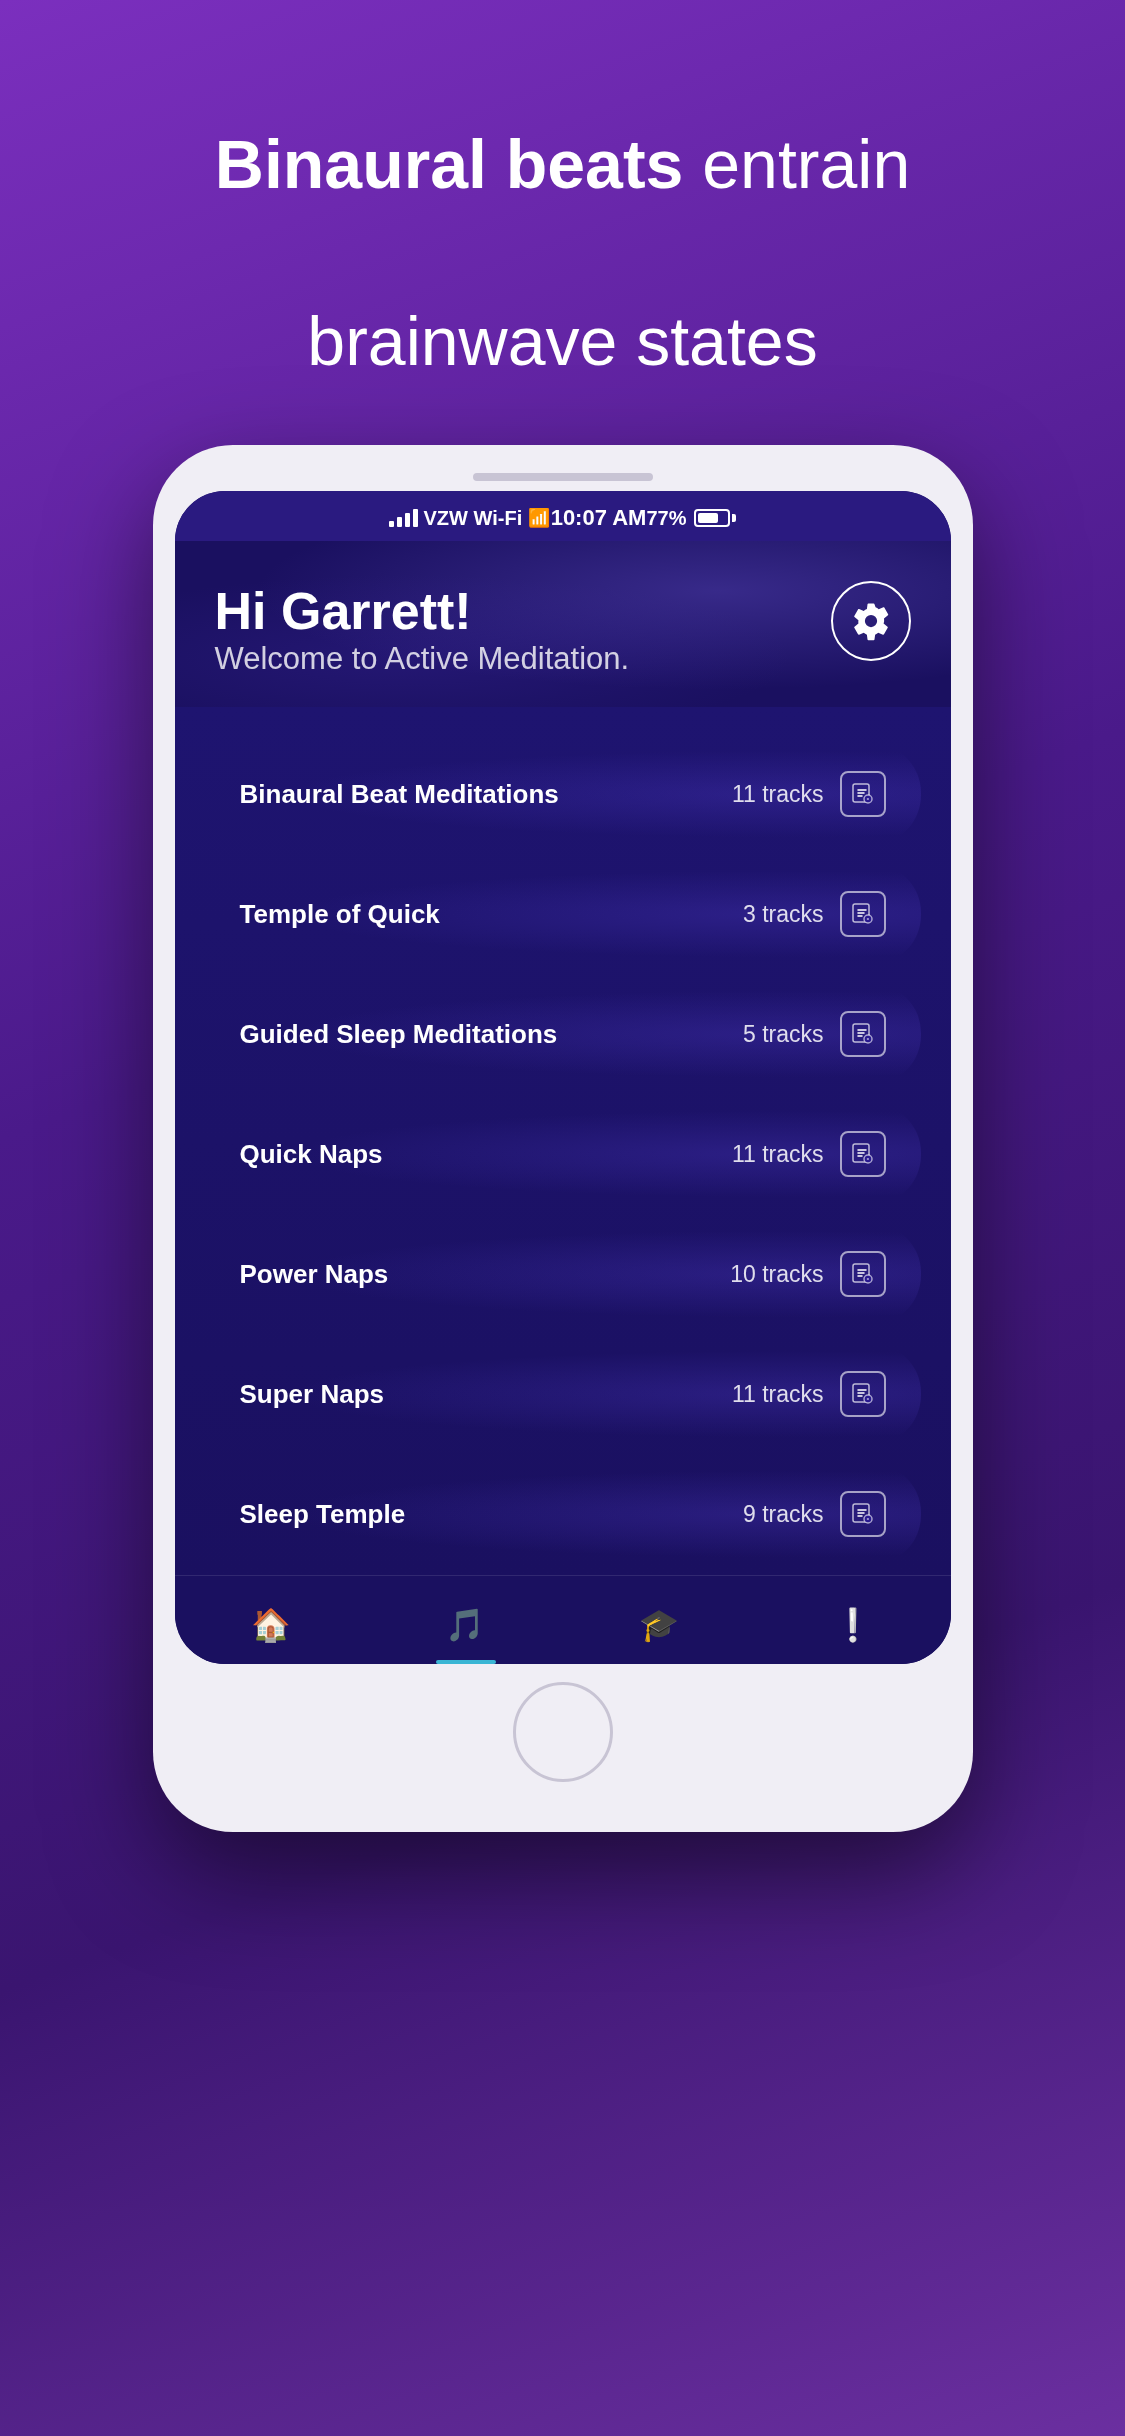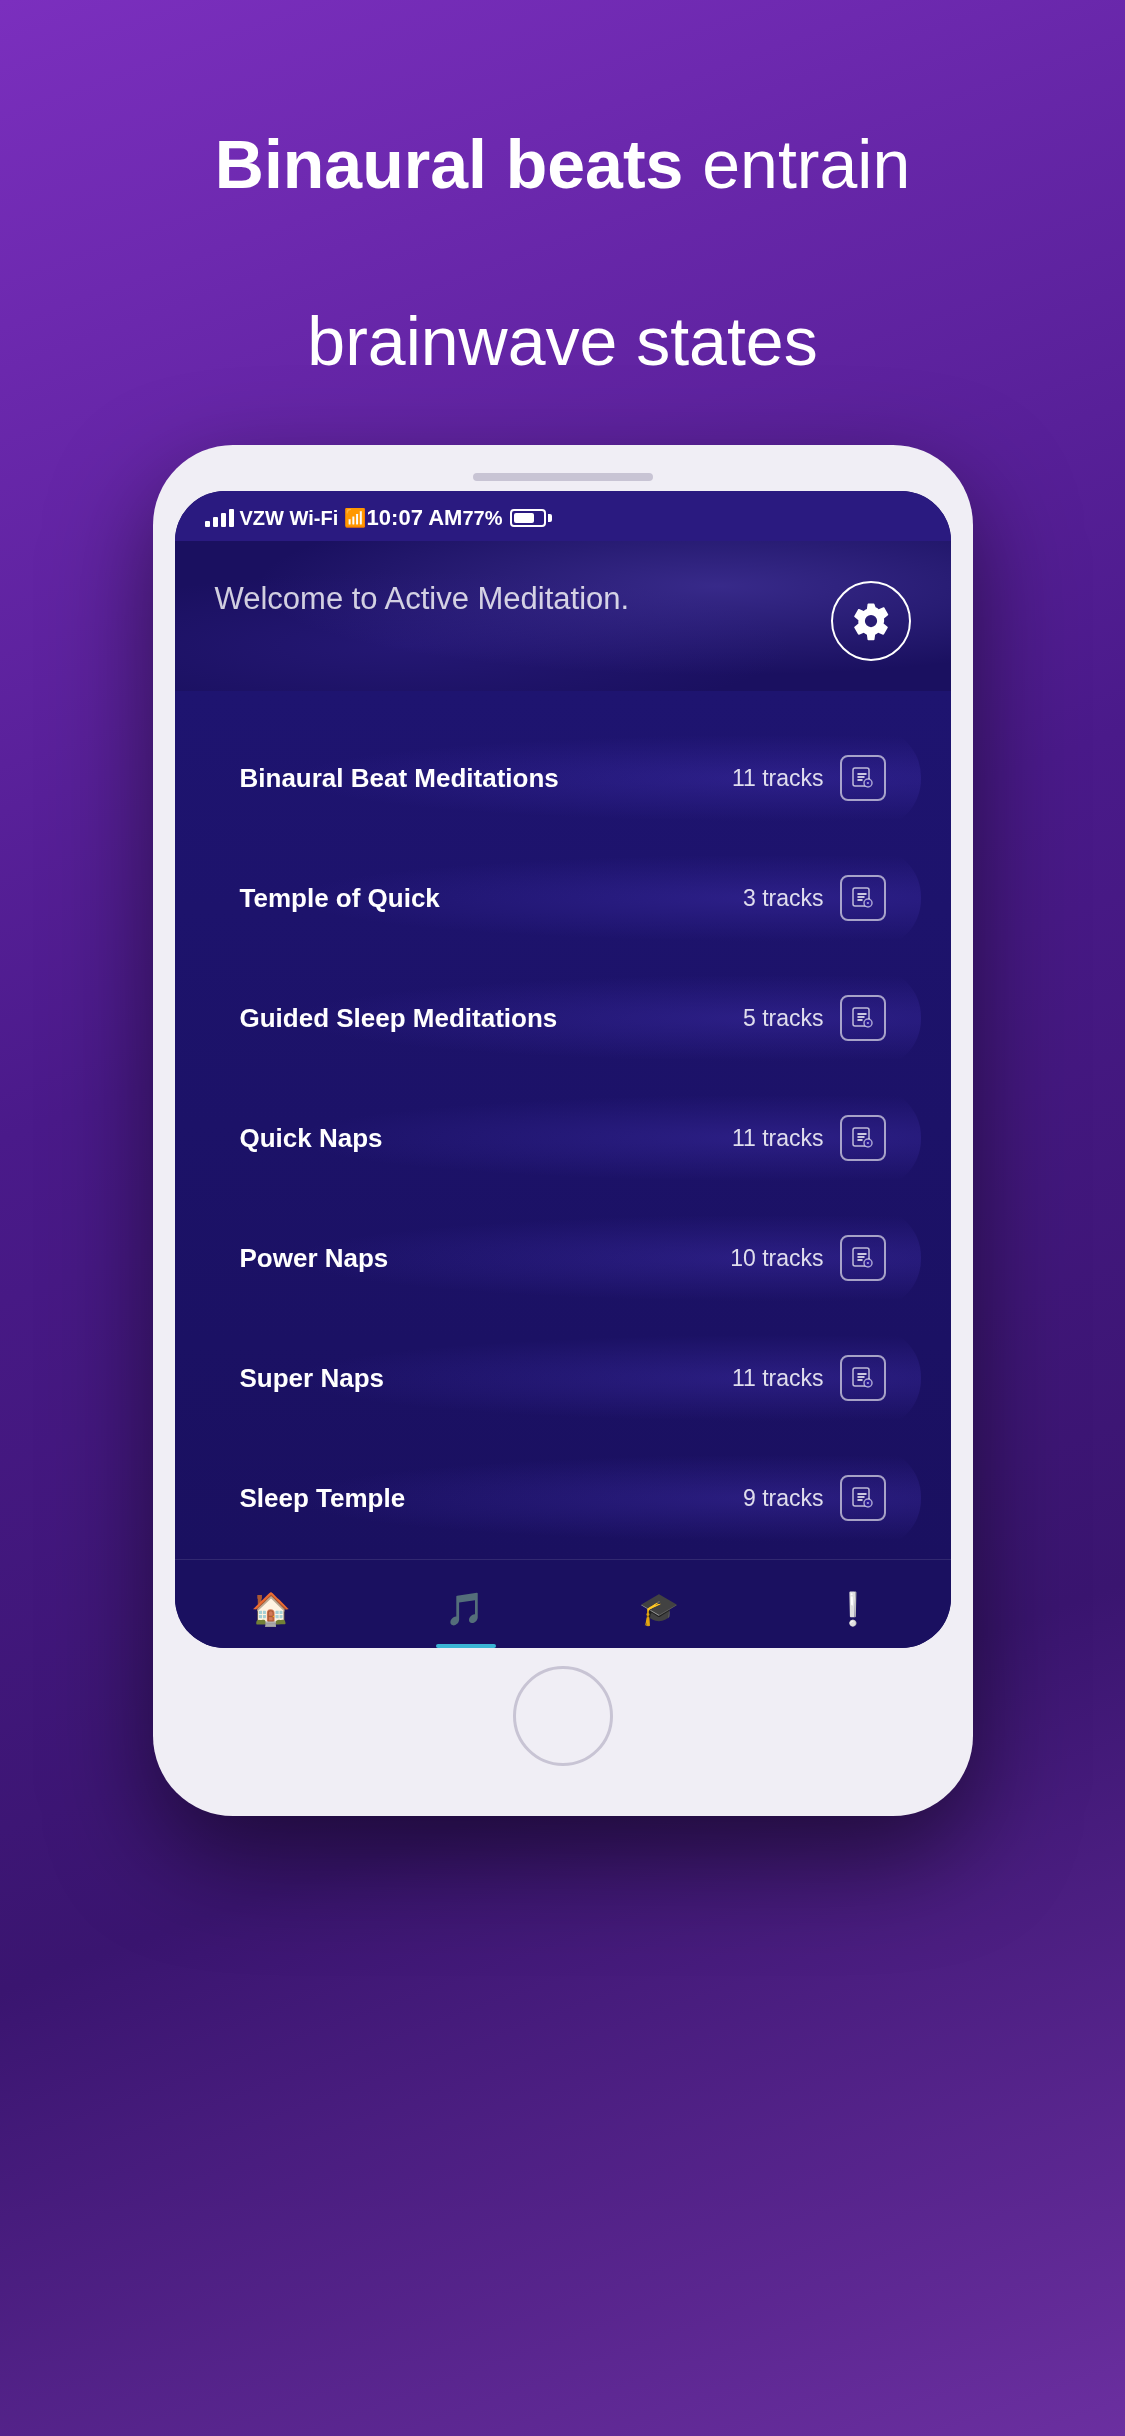--- a/index.html
+++ b/index.html
@@ -57,21 +57,21 @@
     .phone-screen {
       background: #1a1060;
       border-radius: 50px;
       overflow: hidden;
       width: 100%;
     }
 
     .status-bar {
       background: #2a1a80;
       display: flex;
-      justify-content: flex-start;
+      justify-content: center;
       align-items: center;
       padding: 14px 30px 10px;
       color: white;
       font-size: 22px;
       font-weight: 600;
     }
 
     .status-left {
       display: flex;
       align-items: center;
@@ -321,20 +321,21 @@
           <div class="battery-body">
             <div class="battery-fill"></div>
           </div>
           <div class="battery-tip"></div>
         </div>
       </div>
     </div>
 
     <div class="app-header">
       <div class="greeting">
+        <h2>Hi Garrett!</h2>
         <p>Welcome to Active Meditation.</p>
       </div>
       <div class="settings-btn">
         <svg class="gear-icon-svg" viewBox="0 0 24 24" xmlns="http://www.w3.org/2000/svg">
           <path d="M12 15.5A3.5 3.5 0 0 1 8.5 12 3.5 3.5 0 0 1 12 8.5a3.5 3.5 0 0 1 3.5 3.5 3.5 3.5 0 0 1-3.5 3.5m7.43-2.92c.04-.34.07-.69.07-1.04s-.03-.71-.07-1.04l2.24-1.75c.2-.16.25-.44.12-.67l-2.12-3.67c-.12-.24-.39-.31-.63-.24l-2.64 1.06c-.55-.42-1.14-.78-1.8-1.04L14 2.42C13.96 2.18 13.74 2 13.5 2h-3c-.25 0-.46.18-.49.42L9.66 5.19c-.66.26-1.26.61-1.8 1.04L5.21 5.17c-.24-.09-.5 0-.63.24L2.46 9.08c-.13.23-.07.51.12.67l2.24 1.75C4.78 11.86 4.75 12.13 4.75 12.5c0 .37.03.64.07.98l-2.24 1.75c-.19.16-.25.44-.12.67l2.12 3.68c.12.23.39.31.63.23l2.64-1.06c.55.42 1.14.78 1.8 1.04l.36 2.77c.04.24.24.42.49.42h3c.25 0 .47-.18.5-.42l.36-2.77c.65-.26 1.25-.61 1.8-1.04l2.64 1.06c.24.08.5 0 .63-.23l2.12-3.68c.13-.23.07-.51-.12-.67l-2.24-1.75z"></path>
         </svg>
       </div>
     </div>
 
 

